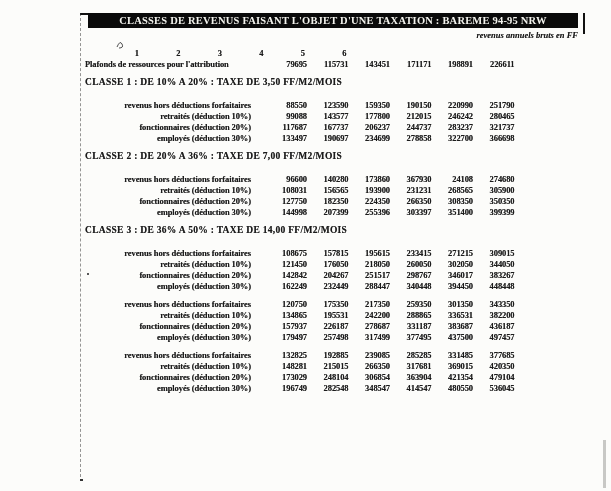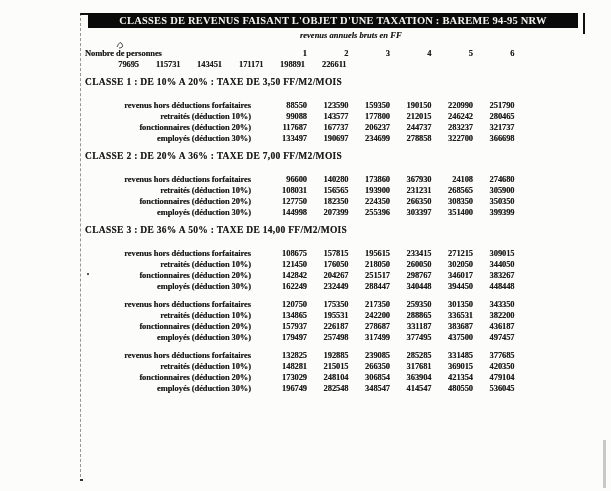--- a/index.html
+++ b/index.html
@@ -16,21 +16,21 @@
   .dot-a{position:absolute;left:87px;top:273px;width:2px;height:2px;background:#222;border-radius:50%;}
   .dot-b{position:absolute;left:80px;top:479px;width:3px;height:2px;background:#333;}
   .smudge-r{position:absolute;left:603px;top:440px;width:3px;height:48px;background:#8a8a86;opacity:.45;}
   
   .title-bar{
     position:absolute;left:88px;top:13px;width:490px;height:15px;background:#0a0a0a;
     color:#f4f4ee;font-size:10.5px;font-weight:700;line-height:15px;text-align:center;
     letter-spacing:.2px;white-space:nowrap;
   }
   .subtitle{
-    position:absolute;left:300px;top:30px;width:278px;text-align:left;
+    position:absolute;left:300px;top:30px;width:278px;text-align:right;
     font-size:8.5px;font-weight:700;font-style:italic;
     text-shadow:0 0 .5px rgba(0,0,0,.5);
   }
   
   .content{
     position:absolute;left:85px;top:48px;width:442px;
     font-size:8.5px;font-weight:700;letter-spacing:-.1px;
     text-shadow:0 0 .6px rgba(20,20,20,.55);
   }
   .hrow,.trow{display:flex;line-height:11px;white-space:nowrap;}
@@ -60,30 +60,30 @@
 
   <div class="title-bar">
     <span>CLASSES DE REVENUS FAISANT L'OBJET D'UNE TAXATION : BAREME 94-95 NRW</span>
   </div>
 
   <div class="subtitle">revenus annuels bruts en FF</div>
 
   <div class="content">
 
     <div class="hrow">
-      <span class="hlabel">Nombre de personnes</span>
       <span class="num c1">1</span>
       <span class="num">2</span>
       <span class="num">3</span>
       <span class="num">4</span>
       <span class="num">5</span>
       <span class="num">6</span>
     </div>
 
     <div class="hrow">
+      <span class="hlabel">Plafonds de ressources pour l'attribution</span>
       <span class="num c1">79695</span>
       <span class="num">115731</span>
       <span class="num">143451</span>
       <span class="num">171171</span>
       <span class="num">198891</span>
       <span class="num">226611</span>
     </div>
 
     <div>
   <section class="class-block">

